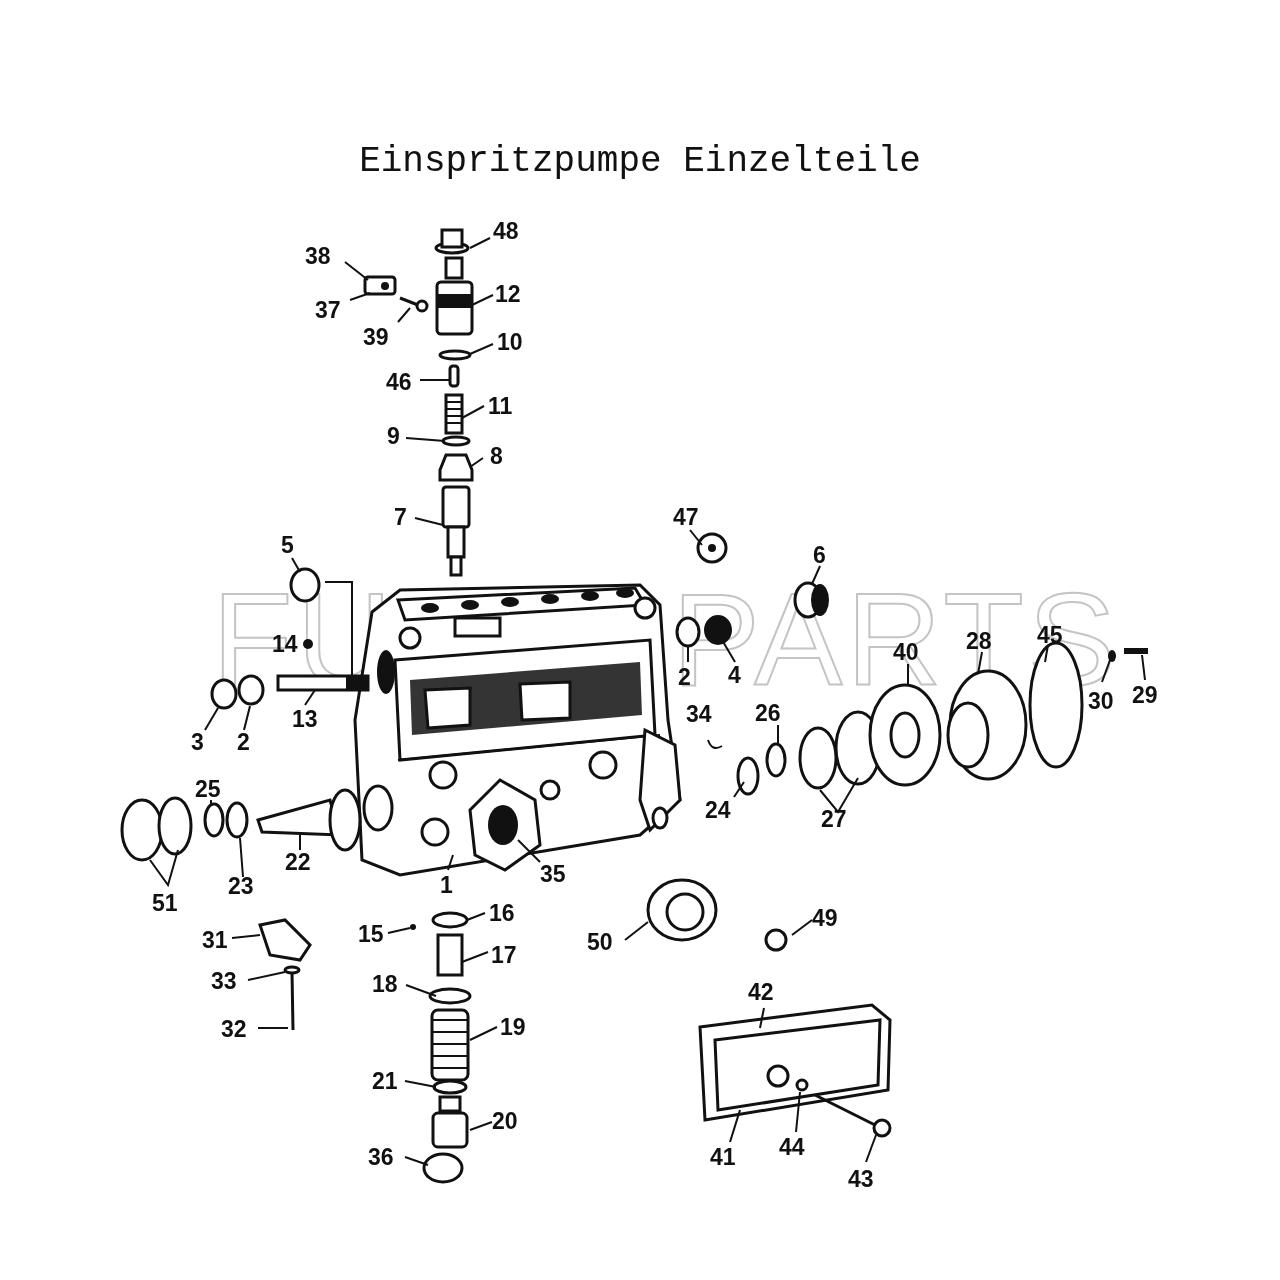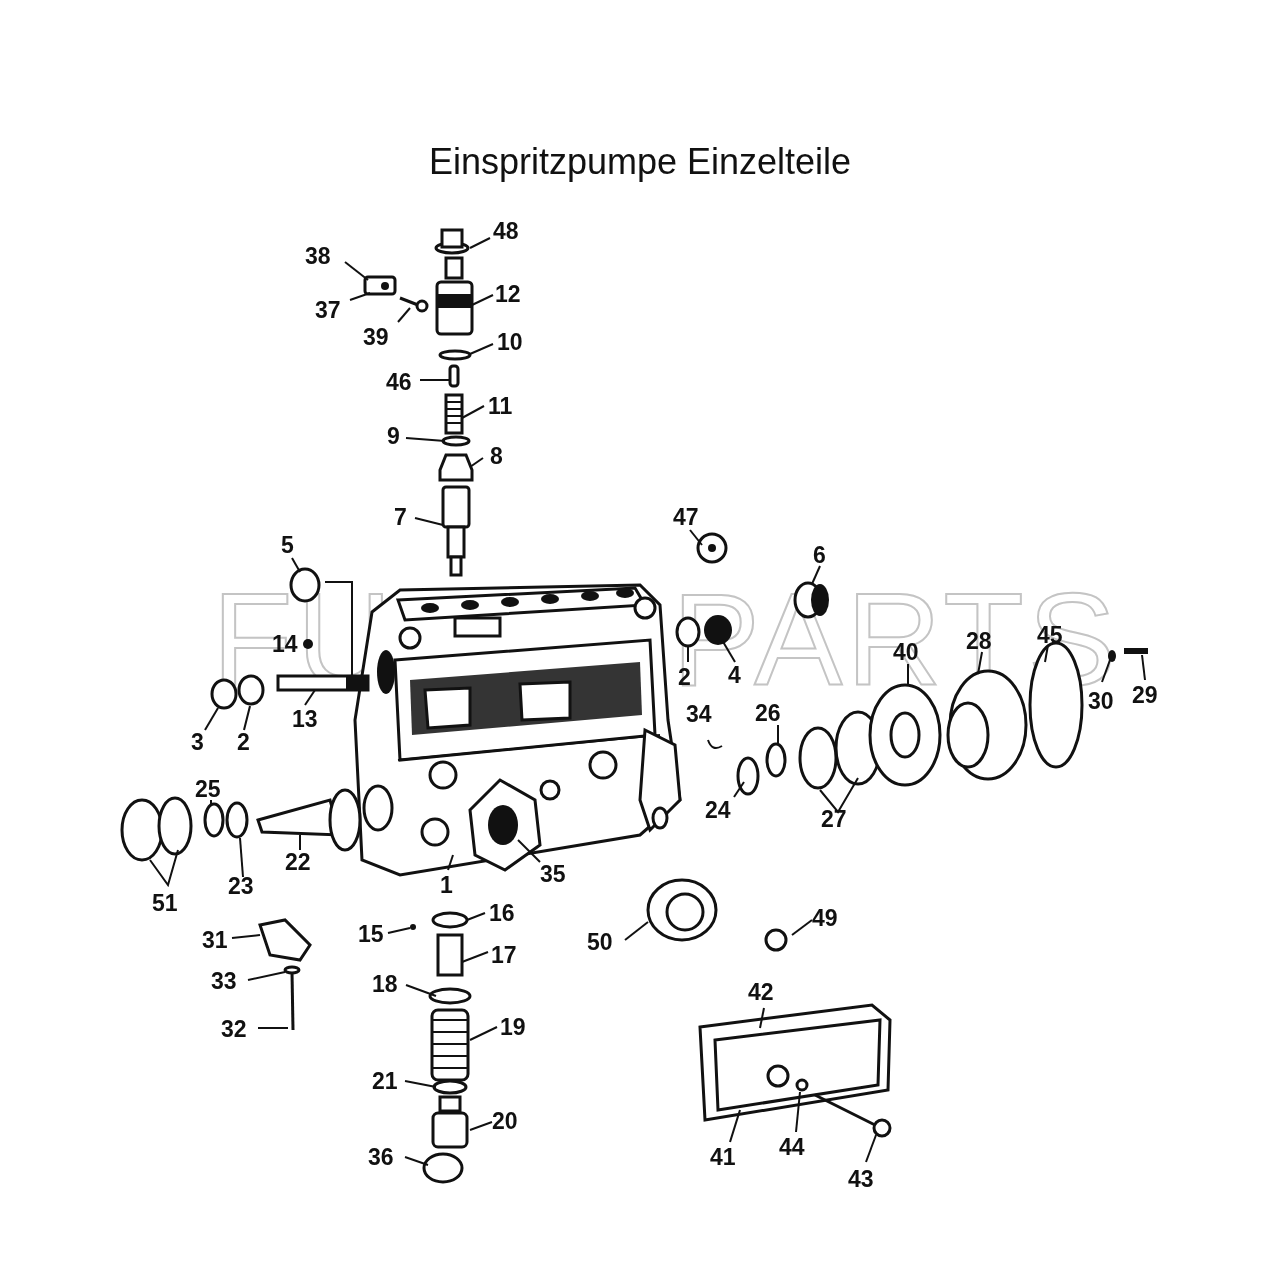--- a/index.html
+++ b/index.html
@@ -1,19 +1,19 @@
 <!DOCTYPE html>
 <html><head>
 <meta charset="utf-8">
 <style>
   html, body { margin: 0; padding: 0; background: #ffffff; }
   body { width: 1280px; height: 1280px; position: relative; overflow: hidden;
          font-family: "Liberation Sans", sans-serif; }
   .title { position: absolute; left: 0; width: 1280px; top: 141px; text-align: center;
-           font-size: 36px; color: #111; font-family: Liberation Sans, sans-serif; }
+           font-size: 36px; color: #111; font-family: Liberation Mono, monospace; }
   svg.diagram { position: absolute; left: 0; top: 0; }
   .lbl { font-family: "Liberation Sans", sans-serif; font-weight: bold; font-size: 23px; fill: #111; }
   .wm-text { font-family: "Liberation Sans", sans-serif; font-size: 132px; fill: none;
              stroke: #c4c4c4; stroke-width: 2; letter-spacing: 4px; }
   .wm-x { font-family: "Liberation Sans", sans-serif; font-weight: bold; font-size: 150px; fill: #f3d9a6; opacity: 0.85; }
   .part { fill: #fff; stroke: #111; stroke-width: 3; }
   .dark { fill: #111; }
   .lead { stroke: #111; stroke-width: 2; fill: none; }
 </style>
 </head>

